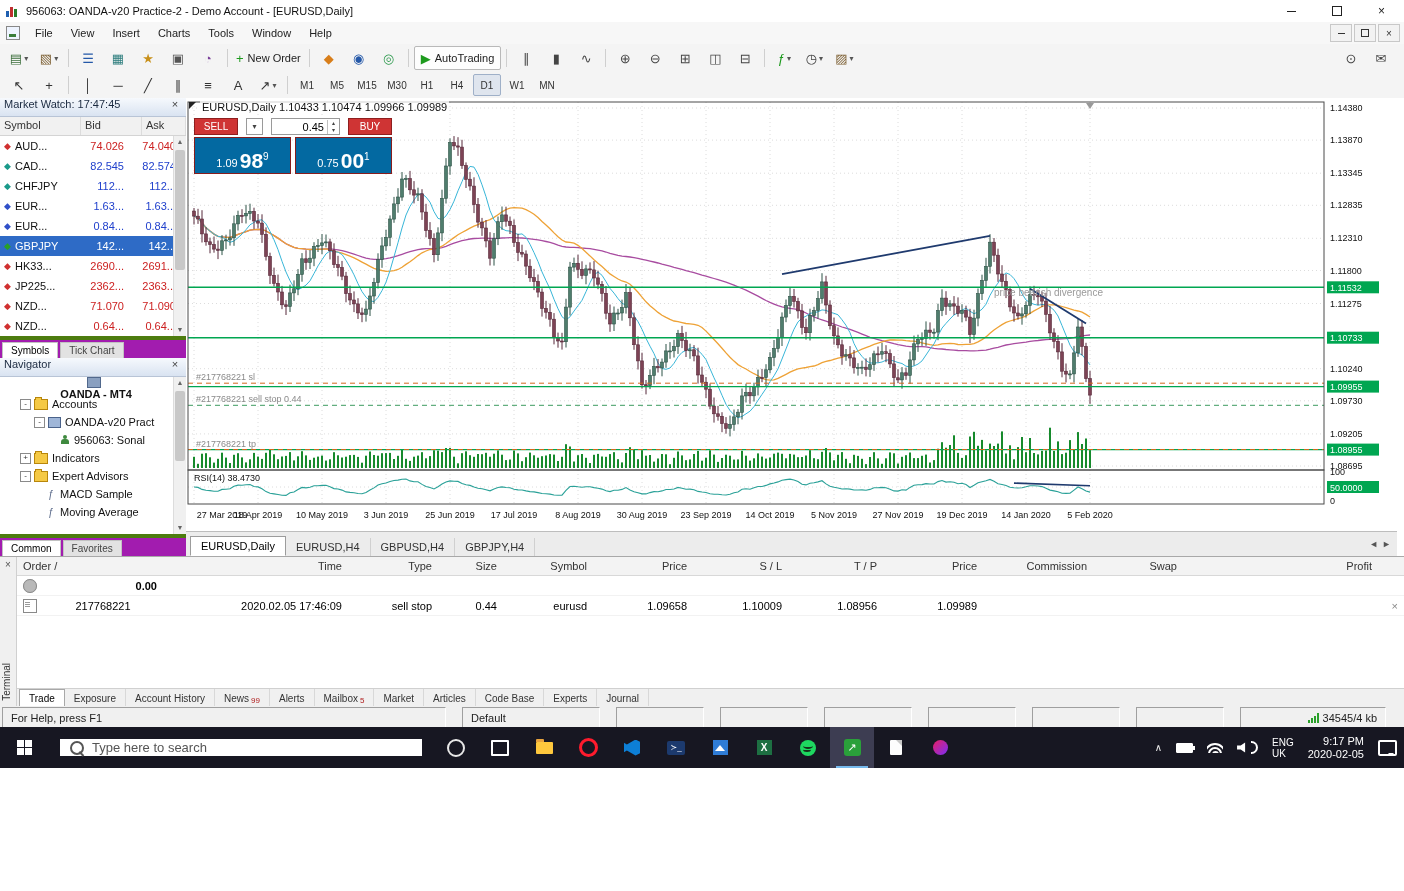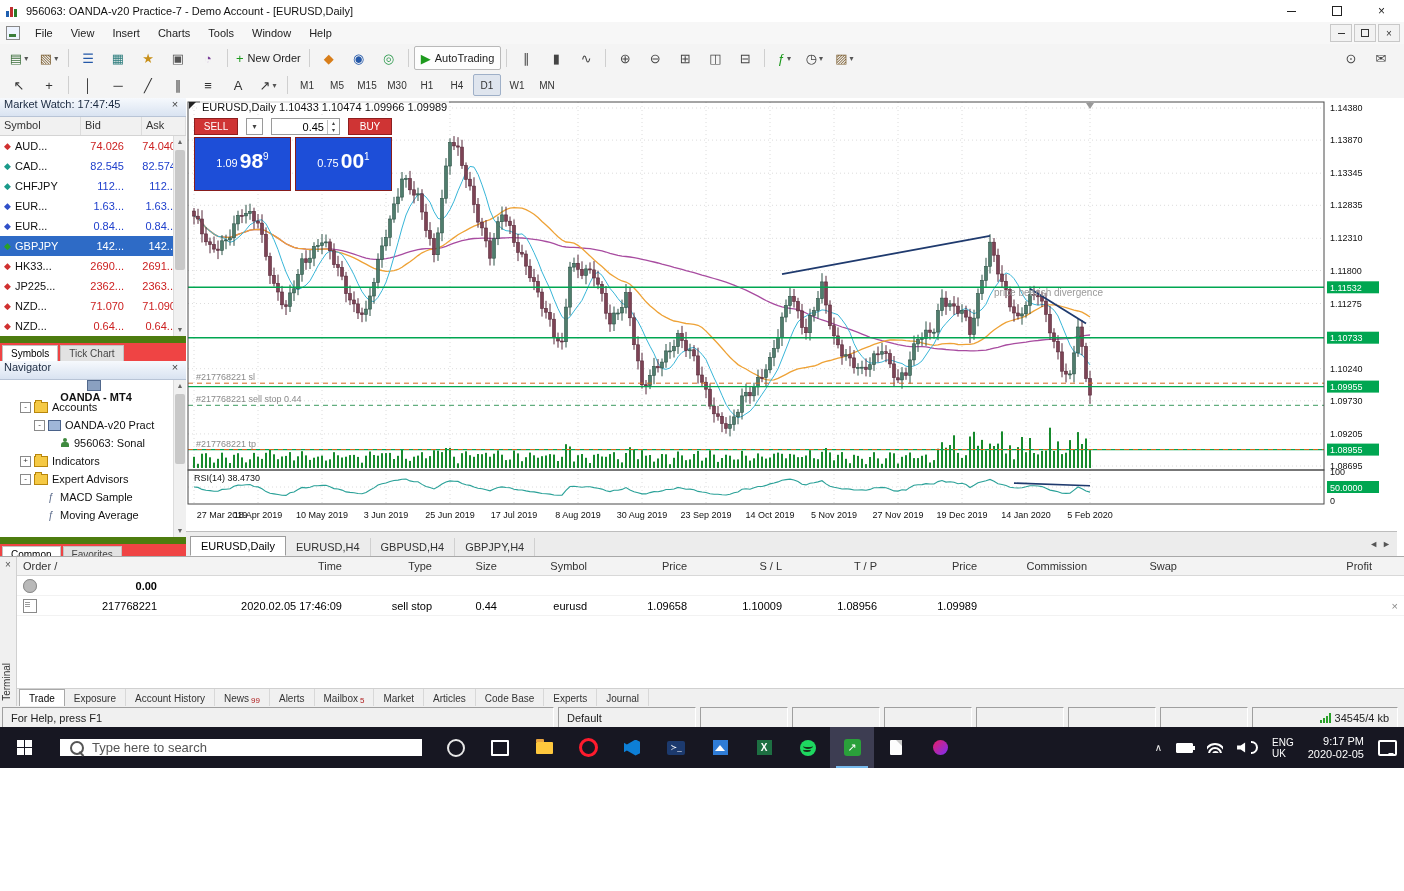--- a/index.html
+++ b/index.html
@@ -52,21 +52,21 @@
   .mw-head{height:18px;display:flex;background:#f1f1f1;border-bottom:1px solid #d4d4d4;color:#333}
   .mw-head span{padding:2px 4px;border-right:1px solid #dcdcdc}
   .mw-rows{position:relative}
   .mw-row{height:20px;display:flex;align-items:center}
   .mw-row .dia{width:15px;text-align:center;font-size:9px}
   .mw-row .sym{width:57px;color:#111}
   .mw-row .bid{width:52px;text-align:right;padding-right:4px}
   .mw-row .ask{width:48px;text-align:right;padding-right:3px}
   .mw-row.selected{background:#2e6bc6}
   .mw-row.selected .sym,.mw-row.selected .bid,.mw-row.selected .ask{color:#fff}
-  .ptabs{height:18px;display:flex;background:#ef4444;border-top:7px solid #4d7c0f;align-items:flex-end}
+  .ptabs{height:18px;display:flex;background:#a21caf;border-top:4px solid #4d7c0f;align-items:flex-end}
   .ptab{padding:2px 8px;font-size:10px;color:#444;background:#e2e2e2;border:1px solid #c2c2c2;border-bottom:none;margin-left:2px}
   .ptab.active{background:#fff;color:#000}
   .vscroll{position:absolute;right:0;top:0;width:12px;background:#f0f0f0;border-left:1px solid #dcdcdc}
   .vscroll .arr{height:12px;font-size:7px;color:#666;text-align:center;line-height:12px}
   .vscroll .thumb{position:absolute;left:1px;right:1px;background:#c8c8c8;border-radius:2px}
 
   
   .nav-tree{position:relative;height:157px;overflow:hidden}
   .nv-row{height:18px;display:flex;align-items:center}
   .nv-exp{width:9px;height:9px;border:1px solid #8a8a8a;background:#fff;font-size:8px;line-height:7px;text-align:center;color:#333;margin-right:3px;flex:none}
@@ -88,58 +88,58 @@
   .ohlc{position:absolute;left:14px;top:3px;font-size:11px;color:#111;background:rgba(255,255,255,.75);padding:0 2px}
   .oc-panel{position:absolute;left:8px;top:20px;width:198px}
   .oc-row1{display:flex;height:17px;gap:8px}
   .oc-sell-sm,.oc-buy-sm{width:42px;background:#cf3434;border:1px solid #8e1f1f;color:#fff;font-size:10px;display:flex;align-items:center;justify-content:center}
   .oc-caret{width:15px;border:1px solid #9a9a9a;background:#fff;font-size:8px;color:#444;display:flex;align-items:center;justify-content:center}
   .oc-vol{flex:1;border:1px solid #9a9a9a;background:#fff;display:flex;align-items:center}
   .oc-vol i{flex:1;text-align:right;padding-right:3px;font-size:11px}
   .oc-vol .spin{width:11px;display:flex;flex-direction:column;border-left:1px solid #c0c0c0}
   .oc-vol .spin b{font-size:6px;line-height:7px;text-align:center;color:#444;font-weight:normal}
   .oc-row2{display:flex;gap:4px;margin-top:2px}
-  .oc-big{flex:1;height:32px;background:#1d4ed8;border:1px solid #871d1d;color:#fff;display:flex;align-items:flex-end;justify-content:center;padding-bottom:20px}
+  .oc-big{flex:1;height:32px;background:#0369a1;border:1px solid #871d1d;color:#fff;display:flex;align-items:flex-end;justify-content:center;padding-bottom:3px}
   .oc-big i{font-size:11px;margin-right:2px;line-height:14px}
   .oc-big b{font-size:21px;font-weight:bold;line-height:19px}
   .oc-big sup{font-size:10px;line-height:10px;transform:translateY(-8px);display:inline-block}
   #chart-tabs{position:absolute;left:0;right:7px;bottom:0;height:24px;background:#ececec;border-top:1px solid #bdbdbd;display:flex;align-items:flex-end;padding-left:4px}
   .ctab{padding:3px 10px;font-size:11px;color:#333;border-right:1px solid #d0d0d0}
   .ctab.active{background:#fff;border:1px solid #9c9c9c;border-bottom:1px solid #fff;color:#000}
   .ctab-arrows{margin-left:auto;margin-right:6px;display:flex;gap:4px;color:#555;font-size:9px;align-self:center}
 
   
   #terminal{top:556px;left:0;right:0;height:150px;background:#fff;border-top:1px solid #a8a8a8;display:flex}
   #term-strip{width:16px;background:#f0f0f0;border-right:1px solid #d0d0d0;position:relative}
   #term-strip .x{position:absolute;top:2px;left:0;right:0;text-align:center;color:#555;font-size:10px}
   #term-strip .vlabel{position:absolute;bottom:6px;left:1px;writing-mode:vertical-rl;transform:rotate(180deg);font-size:10px;color:#333}
   #term-main{flex:1;display:flex;flex-direction:column}
   .t-grid{display:grid;grid-template-columns:26px 120px 185px 90px 65px 90px 100px 95px 95px 100px 110px 90px 1fr 26px;align-items:center}
   .t-head{height:18px;background:#f3f3f3;border-bottom:1px solid #d8d8d8;color:#333}
   .t-head span{padding:0 6px;text-align:right}
   .t-head span.first{text-align:left;grid-column:1/3}
   .t-row{height:19px;border-bottom:1px solid #f2f2f2}
   .t-row span{padding:0 6px;text-align:right;white-space:nowrap}
-  .t-row .cell-order{text-align:right}
+  .t-row .cell-order{text-align:center}
   .balance-row{font-weight:bold}
   .balance-row .bal-text{grid-column:2/13;text-align:left;padding:0 0}
   .bal-seg{margin-right:26px}
   .roundel{width:9px;height:9px;border-radius:50%;background:#b9b9b9;border:1px solid #8a8a8a;margin:0 auto}
   .doc-ico{width:9px;height:11px;background:#fff;border:1px solid #8a8a8a;margin:0 auto;position:relative}
   .doc-ico:before{content:"";position:absolute;left:1px;top:2px;width:5px;height:1px;background:#9a9a9a;box-shadow:0 2px 0 #9a9a9a,0 4px 0 #9a9a9a}
   .t-close{color:#888;text-align:center}
   .t-fill{flex:1}
   #term-tabs{height:18px;background:#f0f0f0;border-top:1px solid #d0d0d0;display:flex;align-items:stretch;padding-left:2px}
   .ttab{padding:2px 9px;font-size:10px;color:#333;border-right:1px solid #d8d8d8;display:flex;align-items:center}
   .ttab.active{background:#fff;border:1px solid #a8a8a8;border-bottom:none;color:#000}
   .ttab .count{font-size:8px;color:#b02020;margin-left:2px;align-self:flex-end}
 
   
   #statusbar{top:706px;left:0;right:0;height:21px;background:#f0f0f0;display:flex;align-items:stretch;padding:1px 2px}
-  .sb-cell{border:1px solid;border-color:#9f9f9f #fff #fff #9f9f9f;display:flex;align-items:center;padding:0 8px;margin-right:4px;color:#222}
+  .sb-cell{border:1px solid;border-color:#9f9f9f #fff #fff #9f9f9f;display:flex;align-items:center;padding:0 8px;margin-right:16px;color:#222}
   .sb-help{flex:1}
   .sb-default{width:120px}
   .sb-empty{width:70px}
   .sb-usage{width:128px;justify-content:flex-end;gap:4px}
   .sig-bars{display:inline-flex;align-items:flex-end;gap:1px;height:10px}
   .sig-bars i{width:2px;background:#2aa02a}
 
   
   #taskbar{top:727px;left:0;right:0;height:41px;background:#171722;display:flex;align-items:stretch}
   .tb-start{width:48px;display:flex;align-items:center;justify-content:center}
@@ -190,21 +190,21 @@
 </style>
 </head>
 <body>
 
 <div id="titlebar" class="abs">
   <span class="app-ico">
       <i></i>
       <i></i>
       <i></i>
     </span>
-  <span class="title-text">956063: OANDA-v20 Practice-7 - Demo Account - [EURUSD,Daily]</span>
+  <span class="title-text">956063: OANDA-v20 Practice-2 - Demo Account - [EURUSD,Daily]</span>
   <div class="win-controls">
     <span class="win-btn">
         <span class="glyph-min"></span>
       </span>
     <span class="win-btn">
         <span class="glyph-restore"></span>
       </span>
     <span class="win-btn">×</span>
   </div>
 </div>

